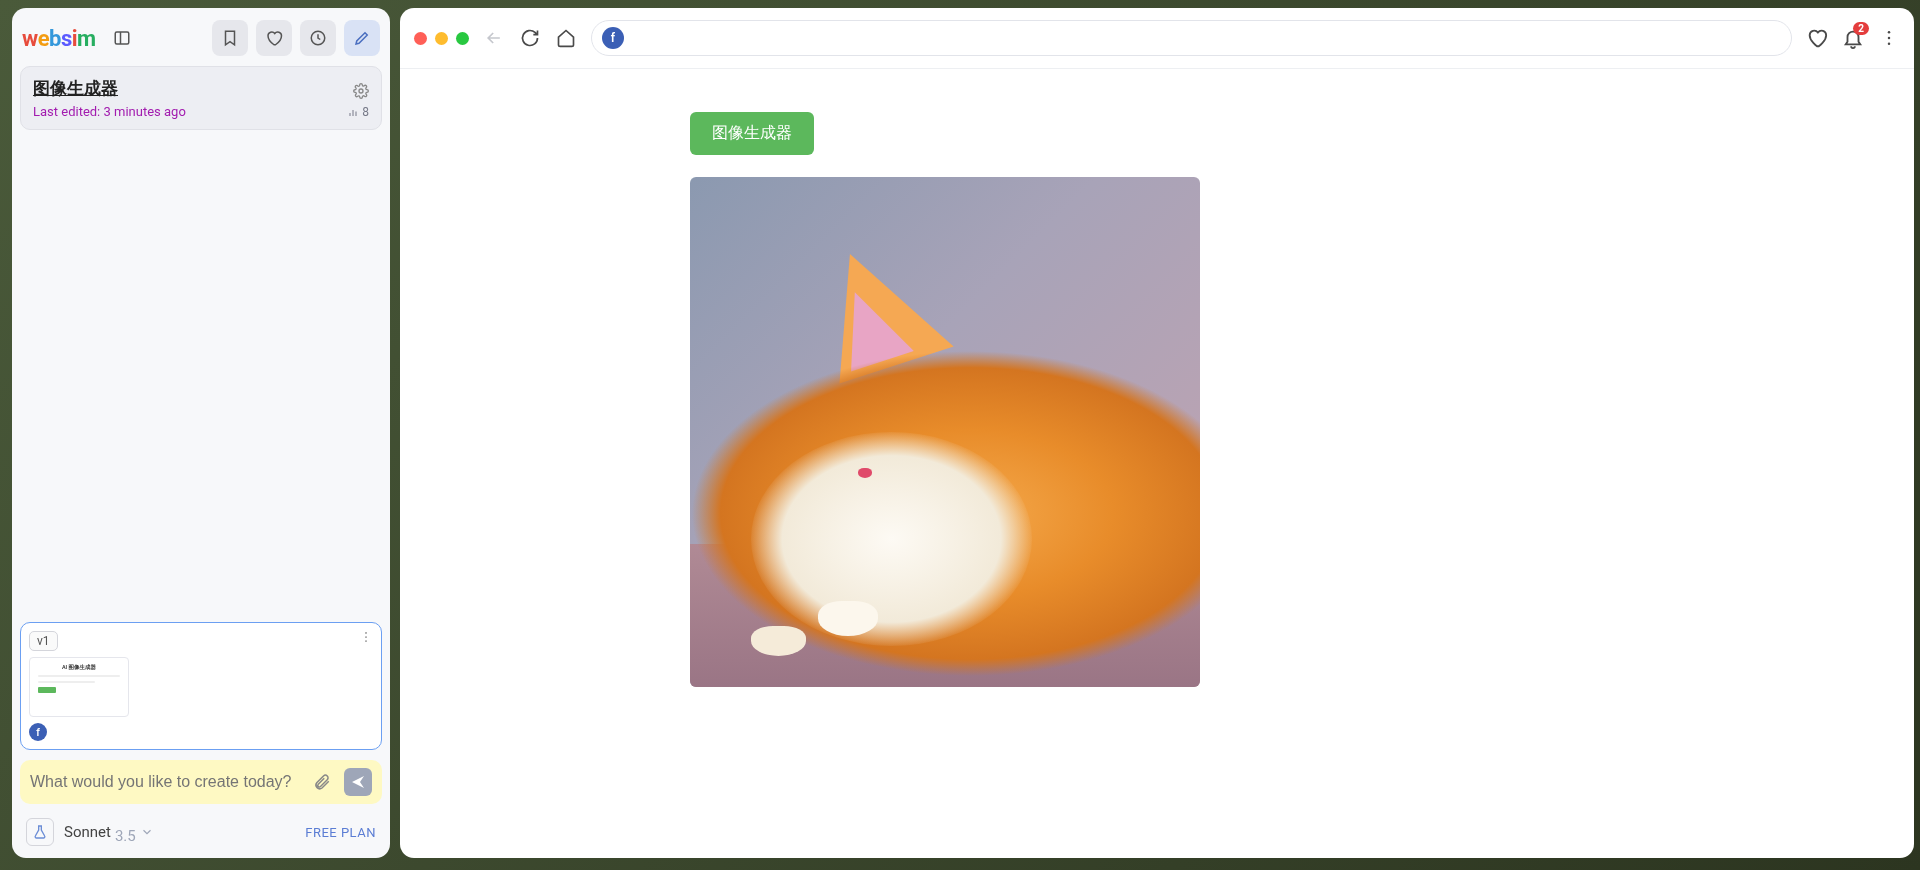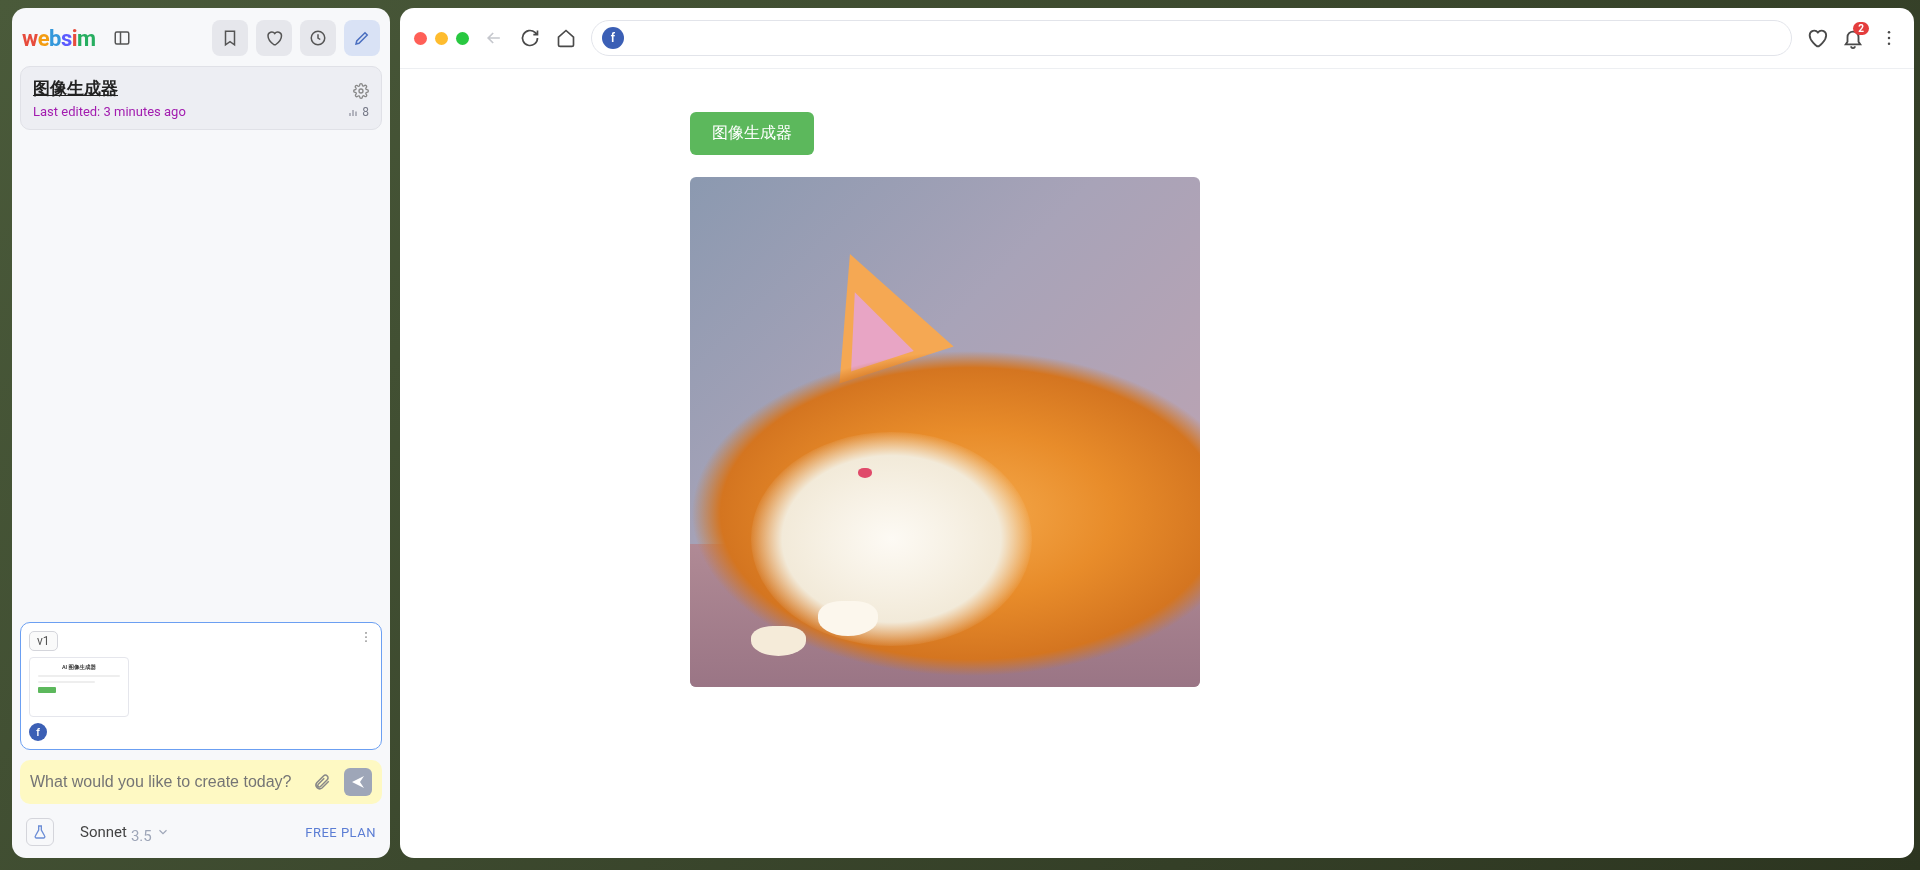--- a/index.html
+++ b/index.html
@@ -186,21 +186,21 @@
       align-items: center;
       justify-content: center;
       cursor: pointer;
     }
     .attach-btn { background: transparent; color: #888; }
     .send-btn { background: #9ea6b8; color: #fff; }
     
     .footer-bar {
       display: flex;
       align-items: center;
-      gap: 26px;
+      gap: 10px;
       padding: 4px 6px;
     }
     .model-icon {
       width: 28px; height: 28px;
       border: 1px solid #d4d5db;
       border-radius: 6px;
       display: flex;
       align-items: center;
       justify-content: center;
       color: #6b8dd6;

